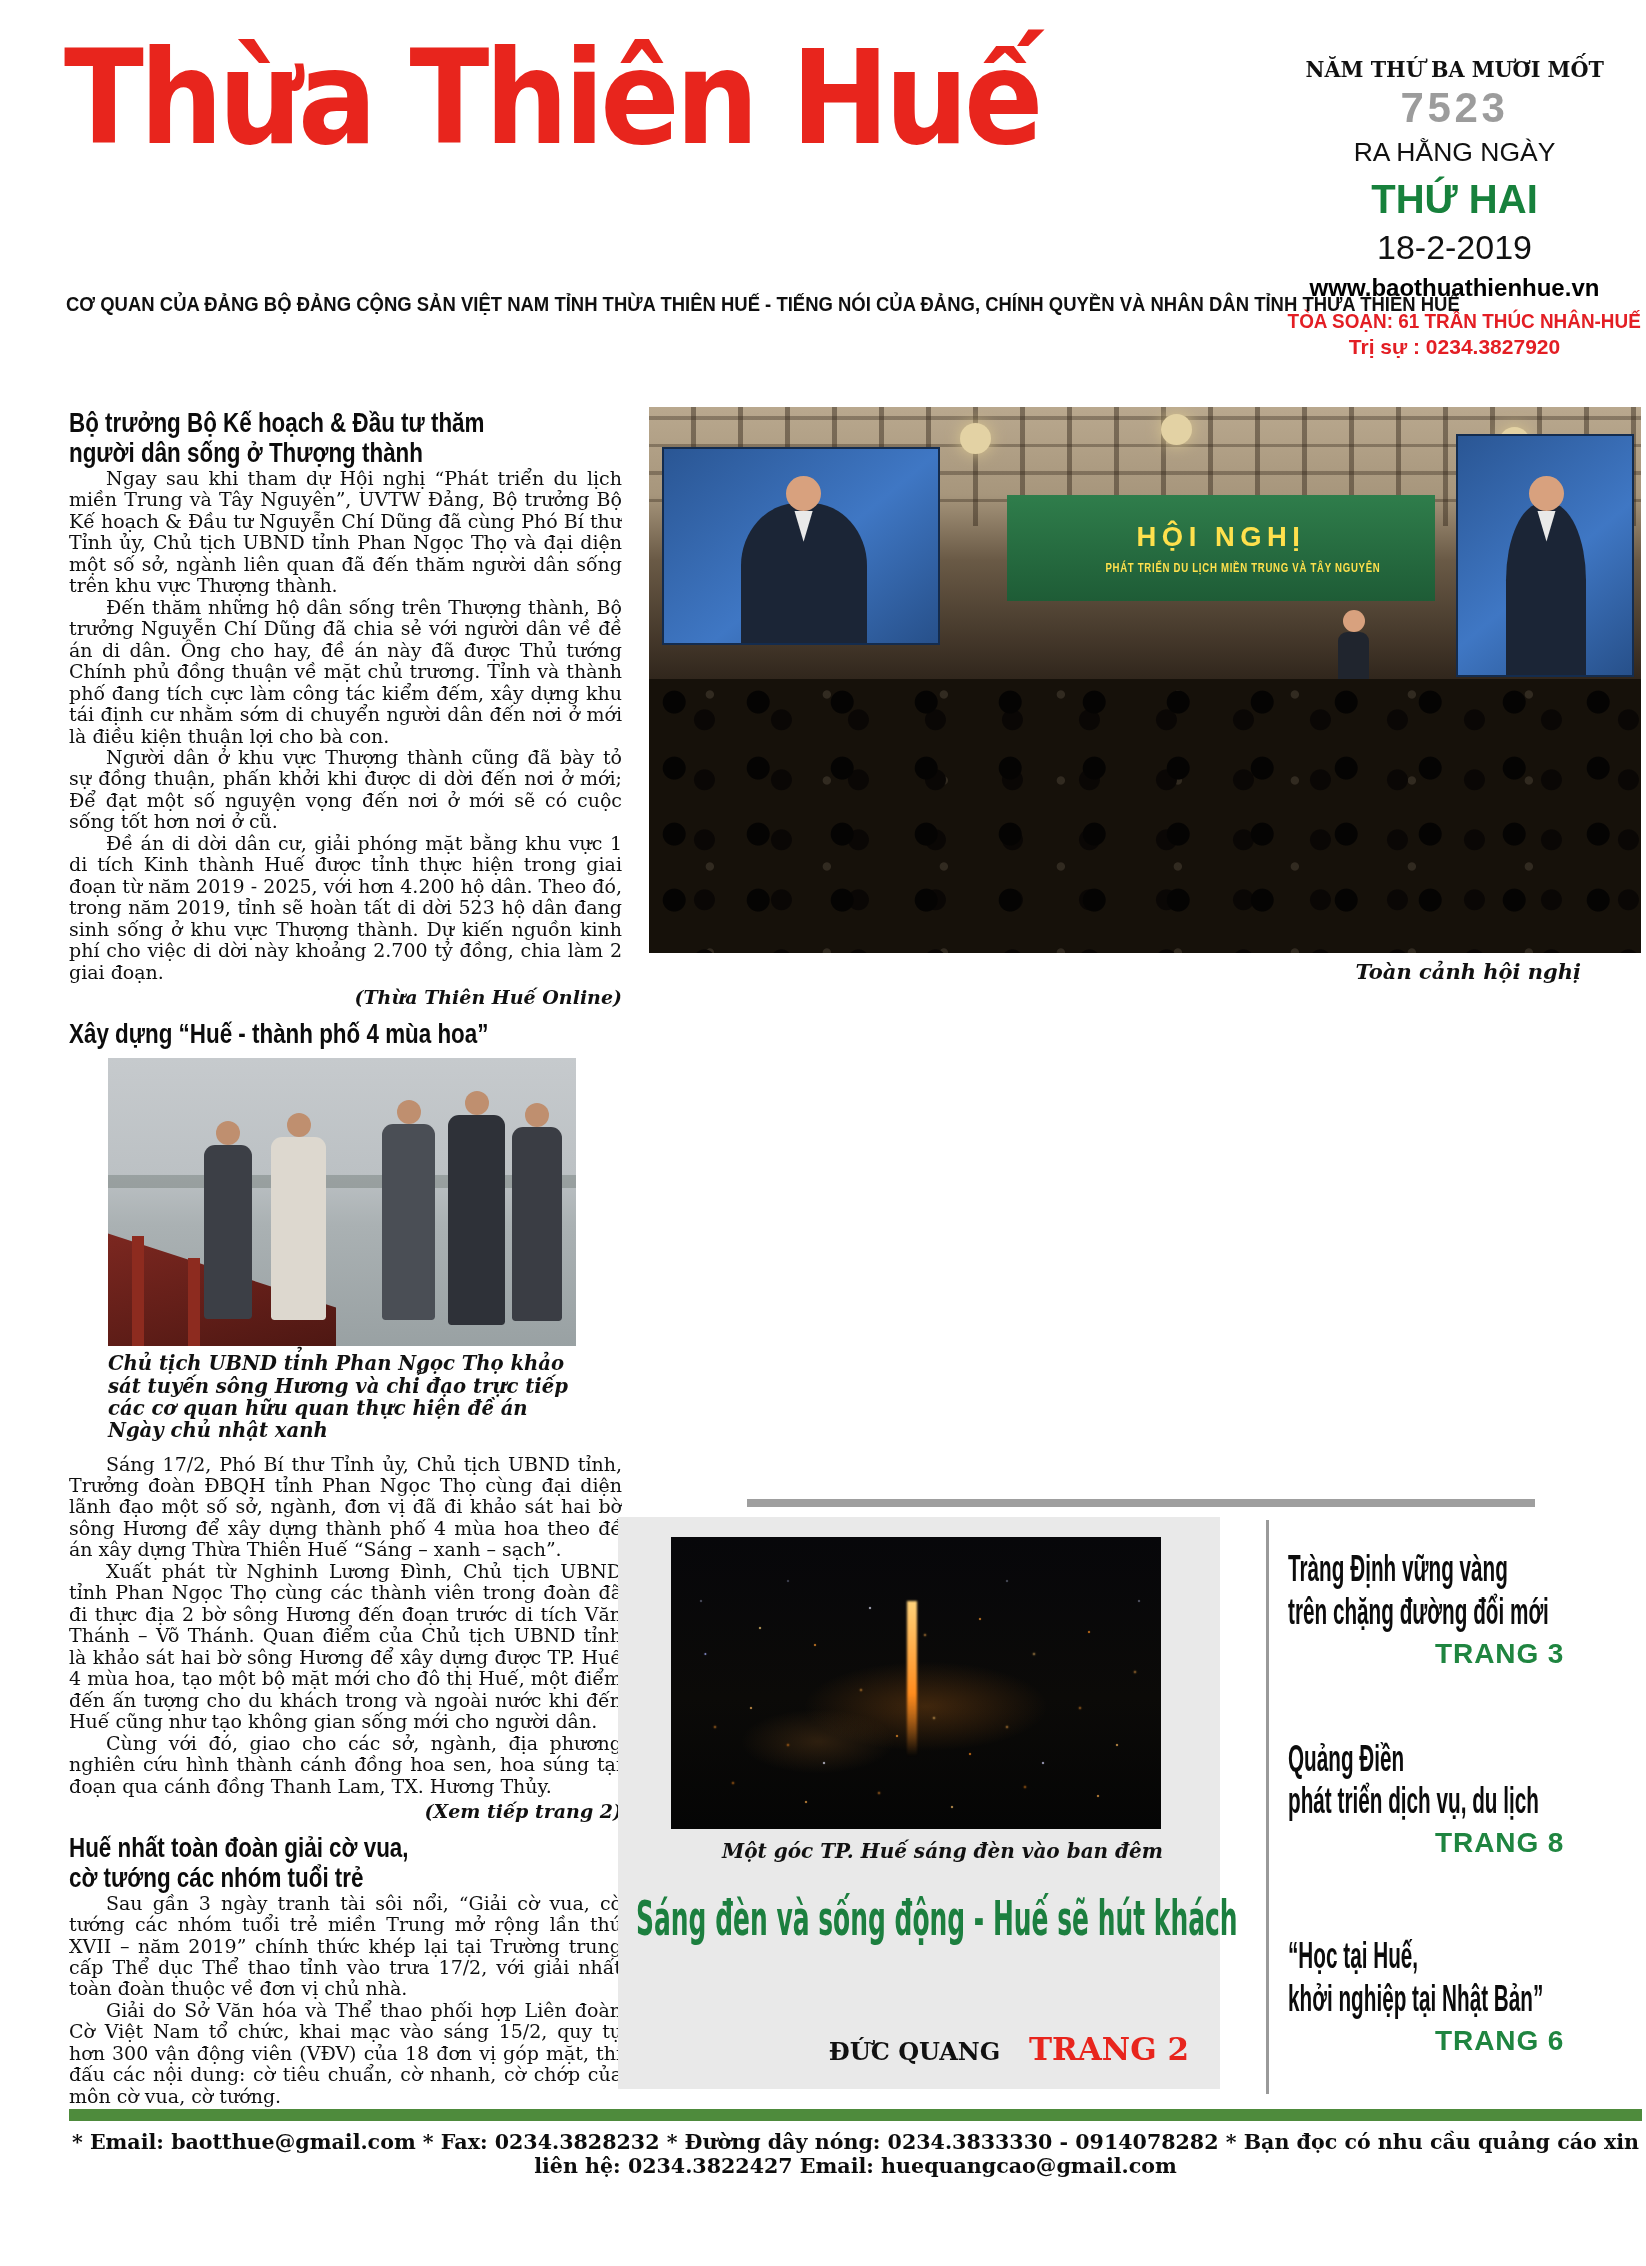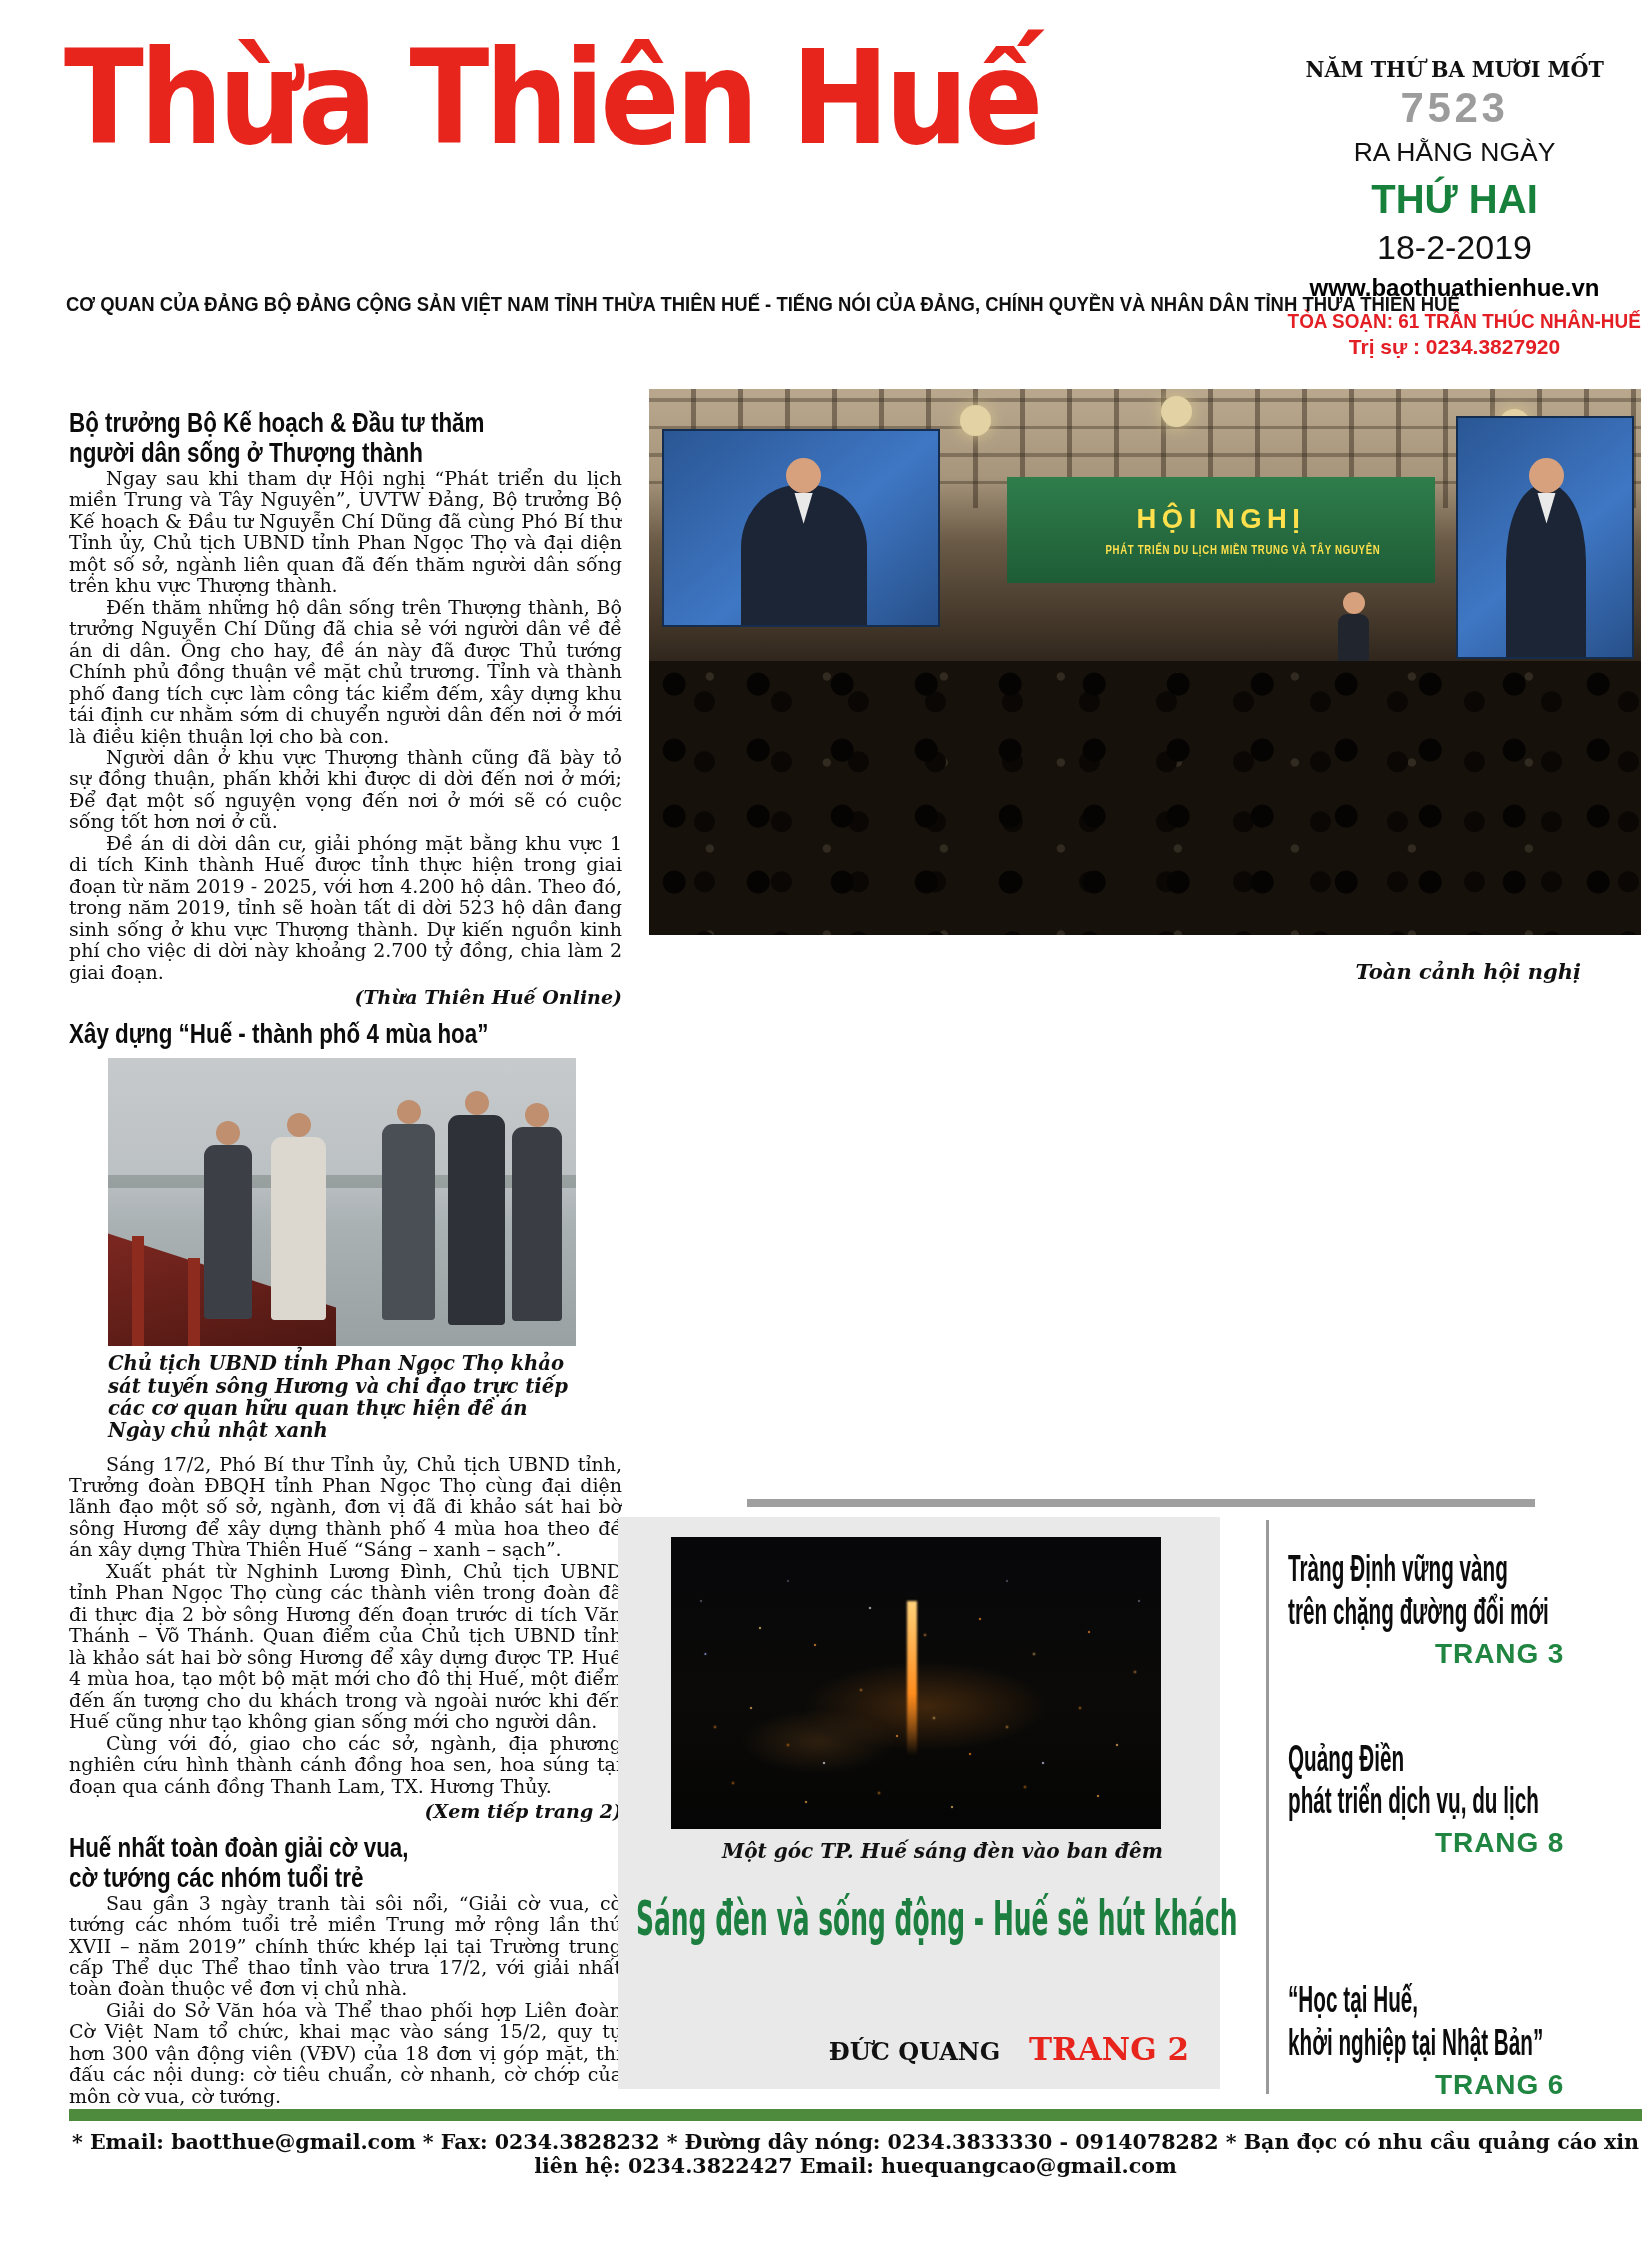--- a/index.html
+++ b/index.html
@@ -43,21 +43,21 @@
   .shore{position:absolute;left:0;top:117px;width:468px;height:12.8px;background:rgba(92,102,96,.35);}
   .rail{position:absolute;left:0;bottom:0;width:228px;height:137px;
         background:linear-gradient(165deg,rgba(128,34,26,.95),rgba(74,16,11,.95));
         clip-path:polygon(0 18%,100% 72%,100% 100%,0 100%);}
   .post{position:absolute;bottom:0;width:12px;background:#8d2b1f;}
   .person{position:absolute;border-radius:11px 11px 3.7px 3.7px;}
   .person::before{content:"";position:absolute;top:-24px;left:50%;margin-left:-12px;width:24px;
         height:24px;border-radius:50%;background:#bf8f6f;}
 
   
-  .photo-conf{position:absolute;left:649px;top:389px;width:992px;height:546px;overflow:hidden;
+  .photo-conf{position:absolute;left:649px;top:407px;width:992px;height:546px;overflow:hidden;
      background:linear-gradient(#b9a88e 0%,#a7967c 16%,#6a5a46 28%,#2b2118 52%,#130e09 78%,#0c0906 100%);}
   .truss{position:absolute;left:0;top:0;width:100%;height:119px;
      background:repeating-linear-gradient(90deg,transparent 0 42px,rgba(48,36,24,.45) 42px 47px),
                 repeating-linear-gradient(0deg,transparent 0 24px,rgba(48,36,24,.35) 24px 27.4px);}
   .lamp{position:absolute;width:31px;height:31px;border-radius:50%;background:#e3d2a4;box-shadow:0 0 16.4px #d8c58f;}
   .scr{position:absolute;background:linear-gradient(140deg,#2a5694 0%,#3f77c4 55%,#27508a 100%);
        border:2.7px solid #142c4e;overflow:hidden;}
   .scr .man{position:absolute;left:28%;bottom:0;width:46%;height:72%;background:#1b2536;border-radius:45% 45% 0 0;}
   .scr .man::before{content:"";position:absolute;top:-27.4px;left:50%;margin-left:-17.4px;width:35px;height:35px;
        border-radius:50%;background:#d8a17e;}
@@ -127,21 +127,21 @@
   .nb-page{font-weight:bold;font-size:31px;color:#e8251d;margin-left:24px;}
 
   
   .vline{position:absolute;left:1266px;top:1520px;width:2.7px;height:574px;background:#9a9a9a;}
   .sidebar{position:absolute;left:1288px;top:1548px;width:280px;}
   .teaser{margin:0;}
   .t-head{font-family:"Liberation Sans",sans-serif;font-weight:bold;font-size:37px;
           line-height:1.16;color:#0c0c0c;}
   .t-page{text-align:right;padding-right:3.7px;font-family:"Liberation Sans",sans-serif;
           font-weight:bold;font-size:28px;color:#1f8540;letter-spacing:0.9px;margin-top:3.7px;}
-  .mt2{margin-top:68px;} .mt3{margin-top:120px;}
+  .mt2{margin-top:68px;} .mt3{margin-top:76px;}
 
   
   .fbar{position:absolute;left:69px;top:2109px;width:1573px;height:12px;background:#4e8b3c;}
   .ftext{position:absolute;left:69px;top:2130px;width:1573px;text-align:center;font-weight:bold;
          font-size:20.6px;color:#0d0d0d;}
 </style>
 </head>
 <body>
 
 <div id="page">

